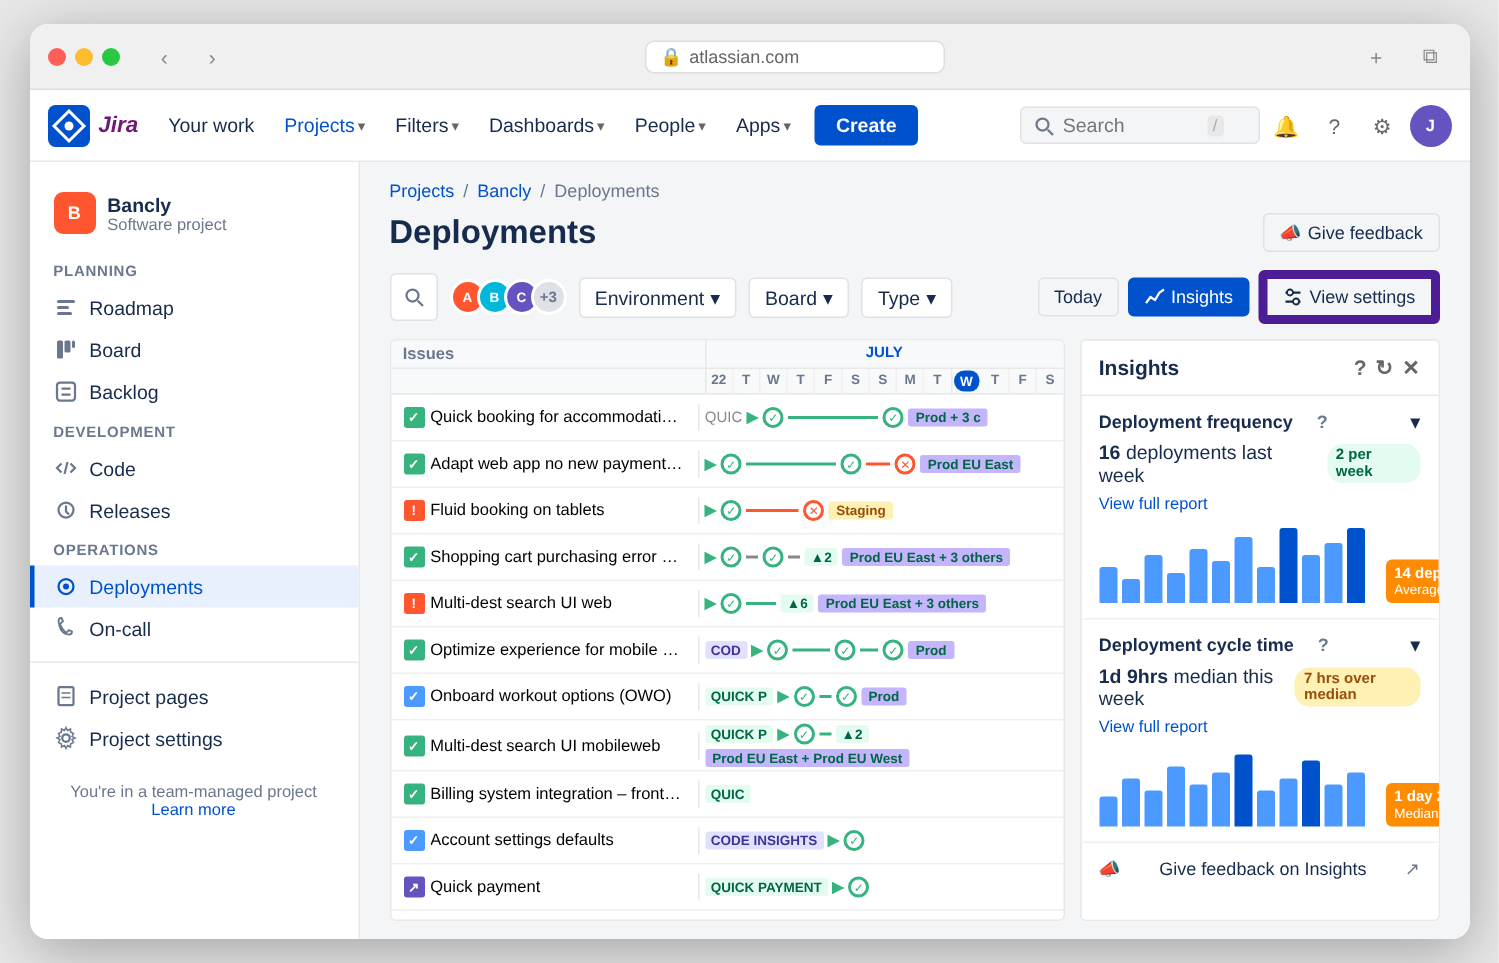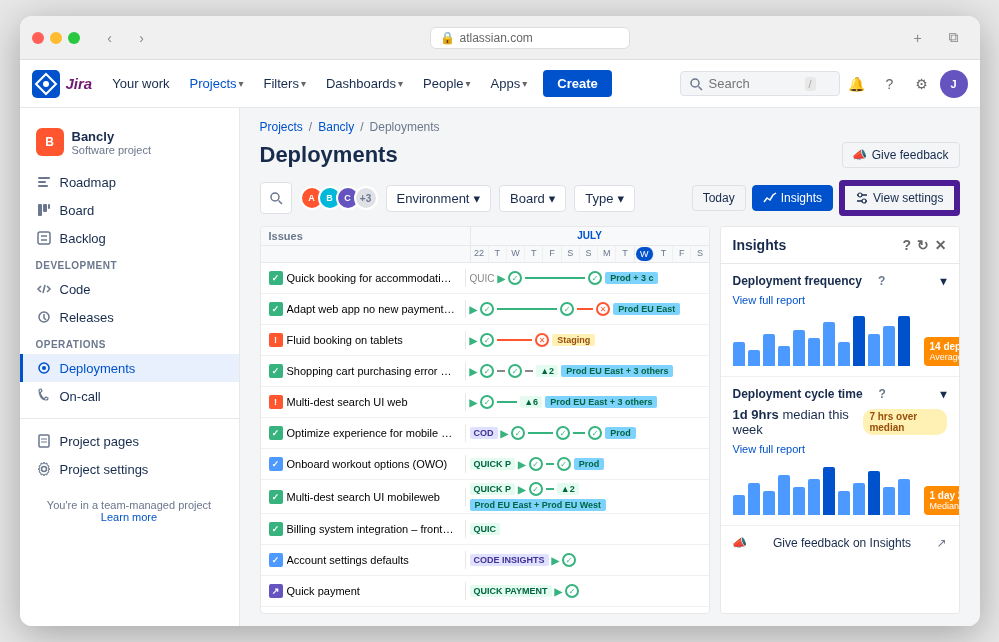--- a/index.html
+++ b/index.html
@@ -159,21 +159,21 @@
     .badge-green { background: #e3fcef; color: #006644; }
     .badge-orange { background: #fff0b3; color: #974f0c; }
     .insight-link { font-size: 11px; color: #0052cc; cursor: pointer; text-decoration: none; margin-bottom: 6px; display: block; }
     .bar-chart { display: flex; align-items: flex-end; gap: 3px; height: 50px; margin-top: 4px; }
     .bar { background: #4c9aff; border-radius: 2px 2px 0 0; min-width: 12px; }
     .bar.highlighted { background: #0052cc; }
     .chart-annotation { background: #ff8b00; border-radius: 4px; padding: 4px 6px; font-size: 10px; color: white; font-weight: 600; margin-left: 8px; flex-shrink: 0; }
     .chart-row { display: flex; align-items: flex-end; gap: 6px; }
     .insight-feedback { padding: 10px 12px; display: flex; align-items: center; justify-content: space-between; font-size: 12px; color: #172b4d; cursor: pointer; }
     .tag { display: inline-block; font-size: 9px; padding: 1px 5px; border-radius: 2px; font-weight: 700; white-space: nowrap; }
-    .tag-green { background: #7dd3fc; color: #006644; }
+    .tag-green { background: #c4b5fd; color: #006644; }
     .tag-orange { background: #fff0b3; color: #974f0c; }
     
     .main-content { display: flex; flex-direction: column; flex: 1; overflow: hidden; background: #f4f5f7; }
     .panel-row { display: flex; flex: 1; overflow: hidden; padding: 0 20px 12px; gap: 10px; }
     .data-row { display: flex; align-items: center; border-bottom: 1px solid #f0f0f0; min-height: 30px; }
     .d-issue { width: 205px; min-width: 205px; padding: 2px 8px; border-right: 1px solid #e8e8e8; display: flex; align-items: center; gap: 4px; overflow: hidden; }
     .d-gantt { flex: 1; padding: 2px 4px; display: flex; align-items: center; gap: 4px; overflow: hidden; position: relative; min-height: 30px; }
     .d-gantt-inner { display: flex; align-items: center; gap: 3px; font-size: 10px; flex-wrap: wrap; }
     .green-line-long { width: 60px; height: 2px; background: #36b37e; display: inline-block; }
     .dot-green { display: inline-flex; width: 14px; height: 14px; border-radius: 50%; background: white; border: 2px solid #36b37e; align-items: center; justify-content: center; font-size: 8px; color: #36b37e; }
@@ -258,20 +258,23 @@
 
   <div class="main-layout">
 
     <div class="sidebar">
       <div class="sidebar-project">
         <div class="project-icon">B</div>
         <div class="project-info">
           <div class="project-name">Bancly</div>
           <div class="project-type">Software project</div>
         </div>
+      </div>
+      <div class="sidebar-section">
+        <div class="sidebar-section-title">PLANNING</div>
       </div>
       <div class="sidebar-item">
         <svg width="16" height="16" viewBox="0 0 16 16" fill="#6b778c">
             <rect x="2" y="3" width="12" height="2" rx="1"></rect>
             <rect x="2" y="7" width="8" height="2" rx="1"></rect>
             <rect x="2" y="11" width="10" height="2" rx="1"></rect>
           </svg>
         <span>Roadmap</span>
       </div>
       <div class="sidebar-item">
@@ -415,21 +418,21 @@
 
           <div style="background:#f8f9fa;border-bottom:1px solid #e8e8e8;">
             <div style="display:flex;border-bottom:1px solid #e8e8e8;">
               <div style="width:210px;min-width:210px;border-right:1px solid #e8e8e8;padding:3px 8px;font-size:11px;font-weight:600;color:#6b778c;">Issues</div>
               <div style="flex:1;display:flex;">
                 <div style="flex:4;text-align:center;font-size:10px;font-weight:700;color:#0052cc;padding:3px 0;">JULY</div>
               </div>
             </div>
             <div style="display:flex;">
               <div style="width:210px;min-width:210px;border-right:1px solid #e8e8e8;"></div>
-              <div style="flex:1;display:flex;">
+              <div style="flex:1;display:flex;font-weight:bold;">
                 <div style="flex:1;text-align:center;font-size:9px;color:#6b778c;padding:2px 0;border-right:1px solid #f0f0f0;">22</div>
                 <div style="flex:1;text-align:center;font-size:9px;color:#6b778c;padding:2px 0;border-right:1px solid #f0f0f0;">T</div>
                 <div style="flex:1;text-align:center;font-size:9px;color:#6b778c;padding:2px 0;border-right:1px solid #f0f0f0;">W</div>
                 <div style="flex:1;text-align:center;font-size:9px;color:#6b778c;padding:2px 0;border-right:1px solid #f0f0f0;">T</div>
                 <div style="flex:1;text-align:center;font-size:9px;color:#6b778c;padding:2px 0;border-right:1px solid #f0f0f0;">F</div>
                 <div style="flex:1;text-align:center;font-size:9px;color:#6b778c;padding:2px 0;border-right:1px solid #f0f0f0;">S</div>
                 <div style="flex:1;text-align:center;font-size:9px;color:#6b778c;padding:2px 0;border-right:1px solid #f0f0f0;">S</div>
                 <div style="flex:1;text-align:center;font-size:9px;color:#6b778c;padding:2px 0;border-right:1px solid #f0f0f0;">M</div>
                 <div style="flex:1;text-align:center;font-size:9px;color:#6b778c;padding:2px 0;border-right:1px solid #e8e8e8;">T</div>
                 <div style="flex:1;text-align:center;font-size:9px;background:#0052cc;color:white;padding:2px 0;border-right:1px solid #f0f0f0;border-radius:8px;margin:1px;">W</div>
@@ -647,20 +650,27 @@
             </div>
           </div>
 
           <div class="insight-section">
             <div class="insight-title">
               <div class="insight-title-left">
                 <span>Deployment frequency</span>
                 <span class="insight-help">?</span>
               </div>
               <span style="cursor:pointer;">▾</span>
+            </div>
+            <div class="insight-stats">
+              <span style="font-size:13px;color:#172b4d;">
+                <strong style="color:#172b4d;font-weight:700;">16</strong>
+                <span>deployments last week</span>
+              </span>
+              <span class="insight-badge badge-green">2 per week</span>
             </div>
             <a class="insight-link">View full report</a>
             <div class="chart-row">
               <div class="bar-chart">
                 <div class="bar" style="height:24px;"></div>
                 <div class="bar" style="height:16px;"></div>
                 <div class="bar" style="height:32px;"></div>
                 <div class="bar" style="height:20px;"></div>
                 <div class="bar" style="height:36px;"></div>
                 <div class="bar" style="height:28px;"></div>

